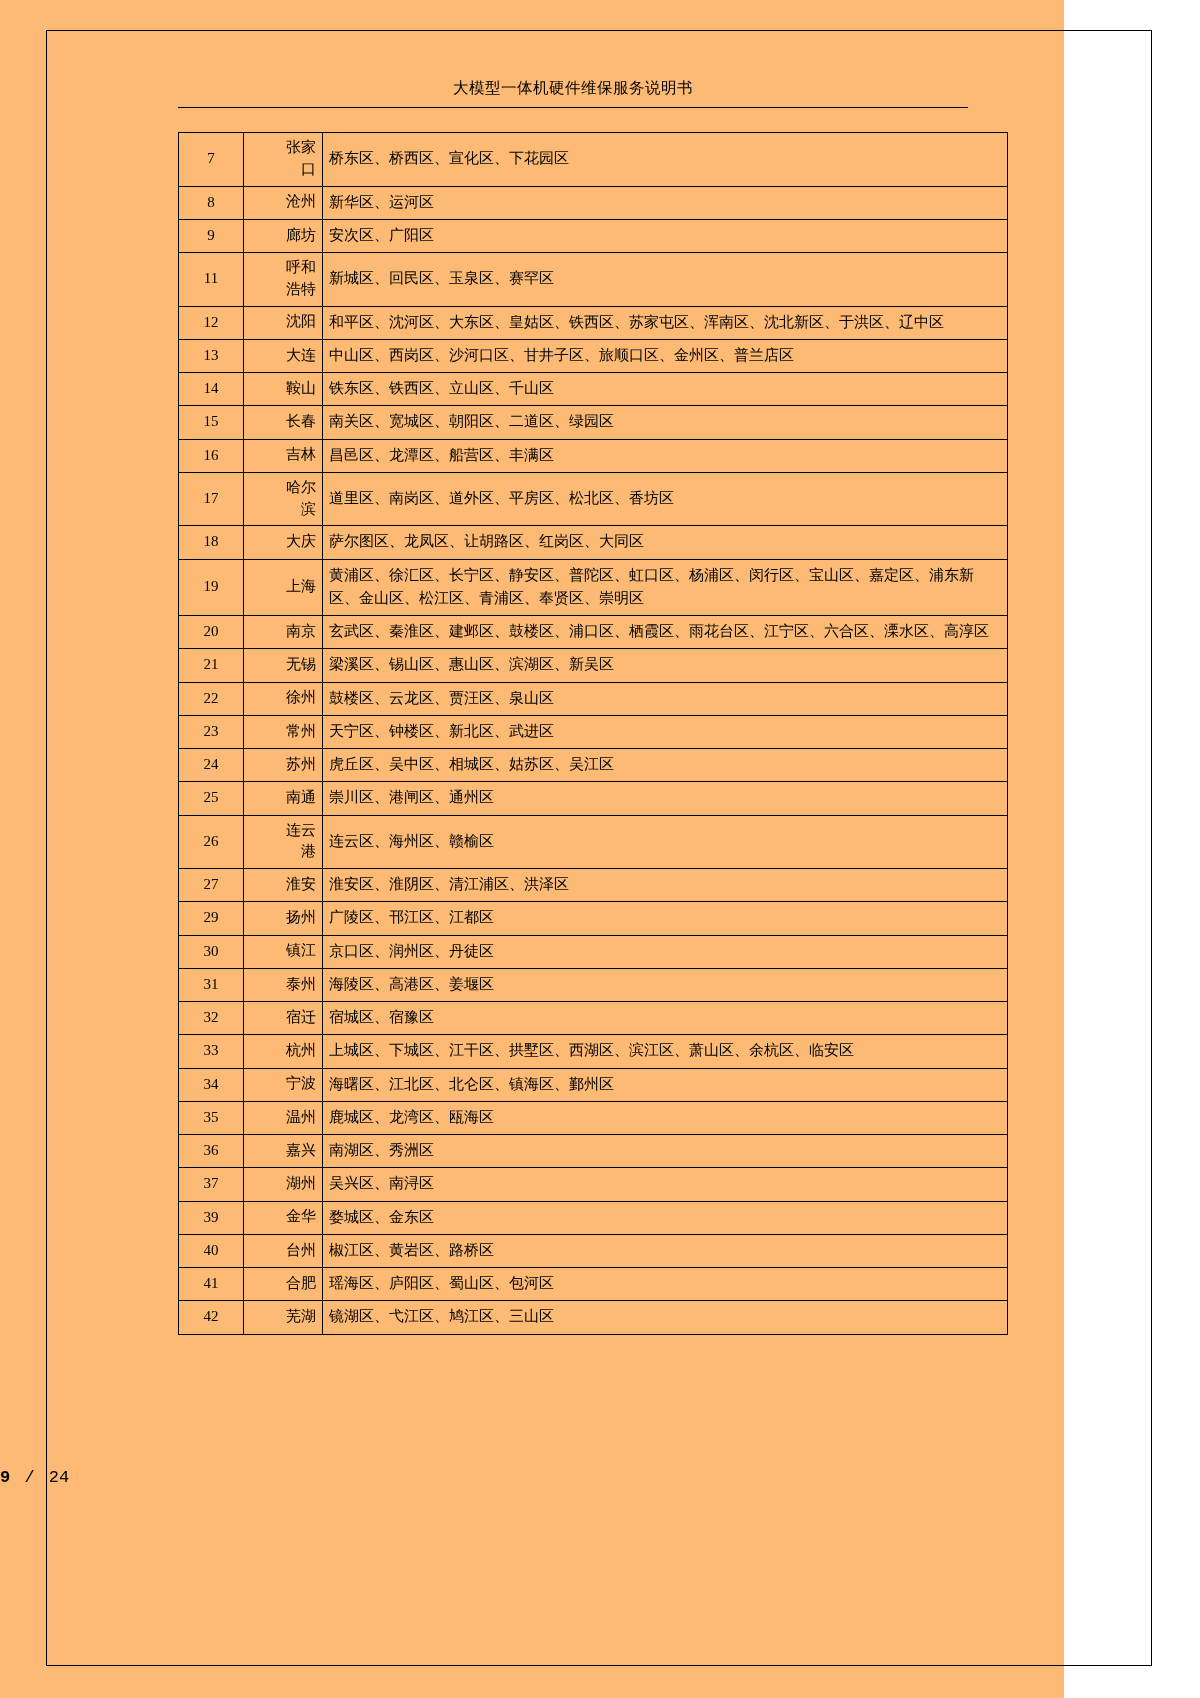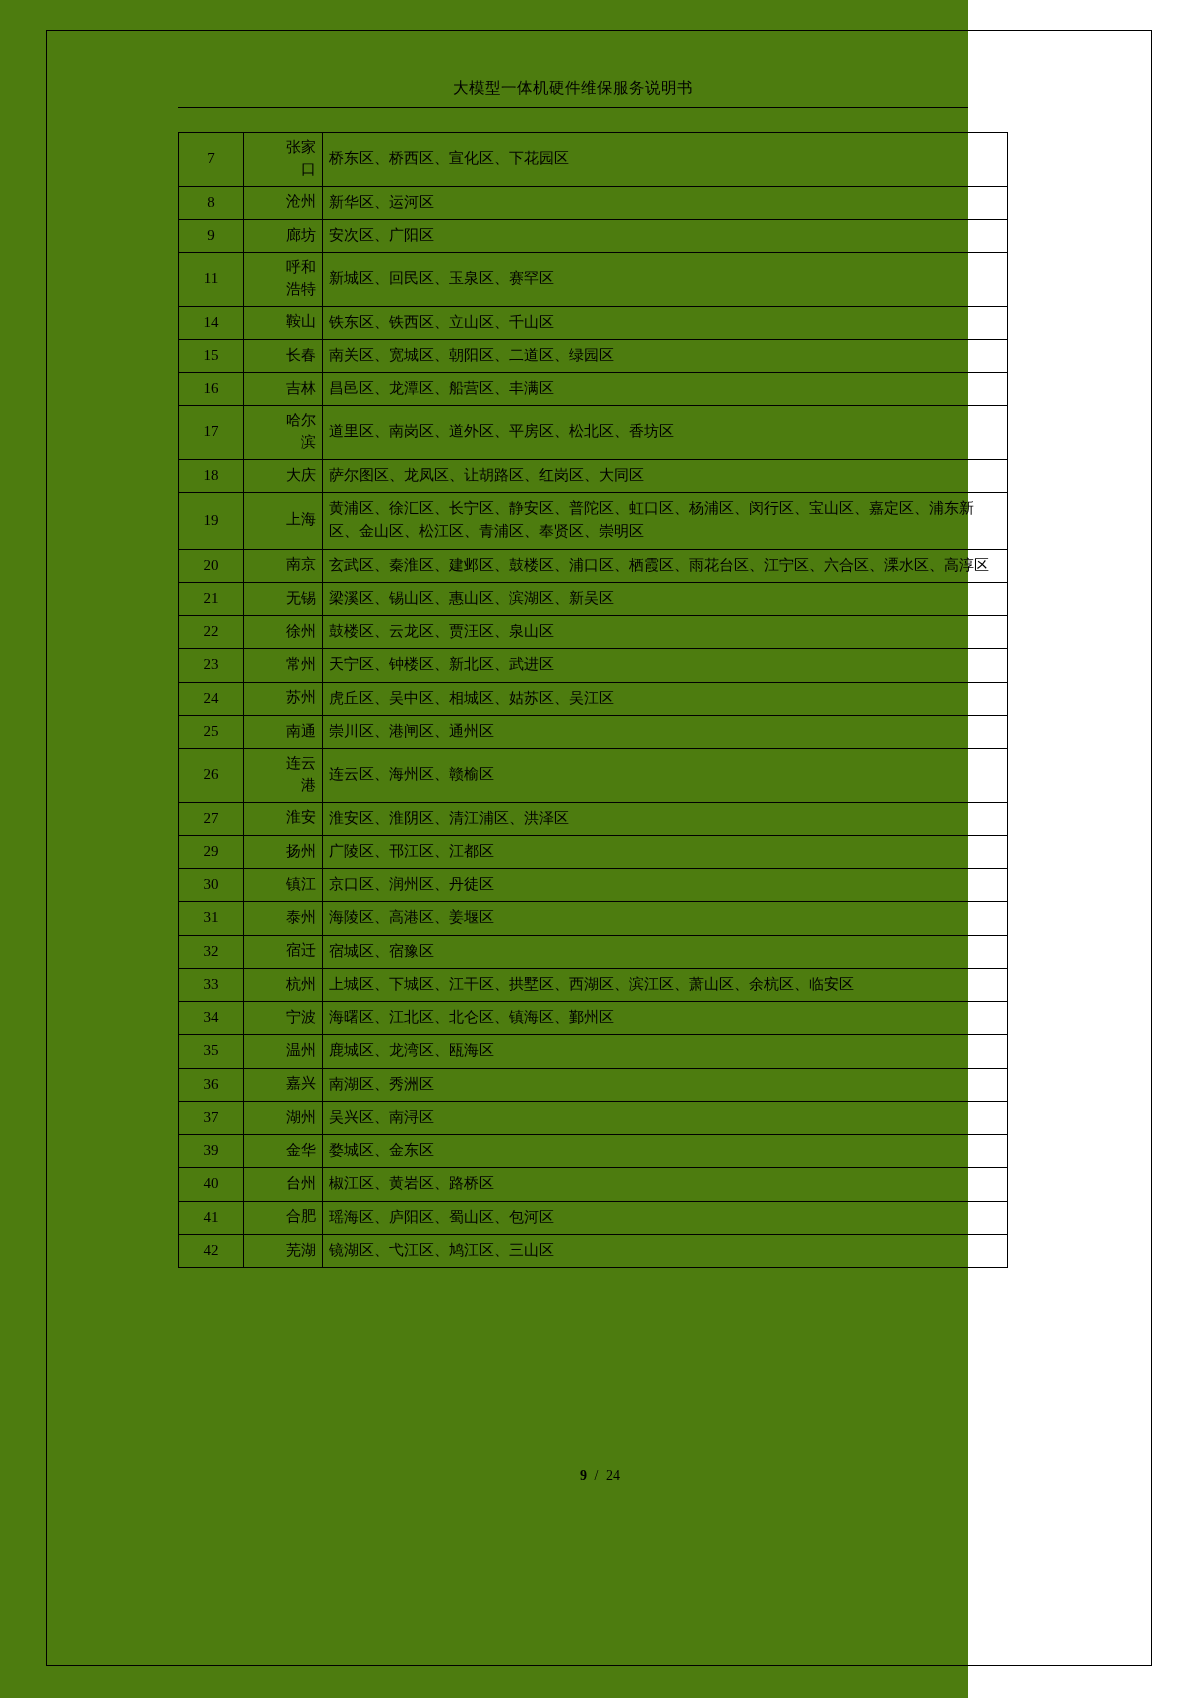--- a/index.html
+++ b/index.html
@@ -2,23 +2,23 @@
 <html><head>
 <meta charset="utf-8">
 <style>
   html, body {
     margin: 0;
     padding: 0;
     background: #ffffff;
   }
   .page {
     position: relative;
-    width: 968px;
+    width: 1064px;
     height: 1698px;
-    background: #4d7c0f;
+    background: #fdba74;
     font-family: "Liberation Serif", "DejaVu Serif", serif;
     box-sizing: border-box;
   }
   .page-border {
     position: absolute;
     left: 46px;
     top: 30px;
     width: 1106px;
     height: 1636px;
     border: 1px solid #000000;
@@ -72,23 +72,24 @@
   }
   .city-stack {
     display: block;
     line-height: 1.45;
   }
   .footer {
     position: absolute;
     left: 0;
     top: 1468px;
     width: 1200px;
-    text-align: center;
-    font-size: 14px;
+    text-align: left;
+    font-size: 17px;
     color: #000000;
+    font-family: Liberation Mono, monospace;
   }
   .footer .pnum {
     font-weight: bold;
   }
   .footer .sep {
     padding: 0 4px;
   }
 </style>
 </head>
 <body>
@@ -124,20 +125,34 @@
             </td>
             <td class="c-districts">安次区、广阳区</td>
           </tr>
           <tr>
             <td class="c-idx">11</td>
             <td class="c-city">
               <span class="city-stack">呼和</span>
               <span class="city-stack">浩特</span>
             </td>
             <td class="c-districts">新城区、回民区、玉泉区、赛罕区</td>
+          </tr>
+          <tr>
+            <td class="c-idx">12</td>
+            <td class="c-city">
+              <span class="city-stack">沈阳</span>
+            </td>
+            <td class="c-districts">和平区、沈河区、大东区、皇姑区、铁西区、苏家屯区、浑南区、沈北新区、于洪区、辽中区</td>
+          </tr>
+          <tr>
+            <td class="c-idx">13</td>
+            <td class="c-city">
+              <span class="city-stack">大连</span>
+            </td>
+            <td class="c-districts">中山区、西岗区、沙河口区、甘井子区、旅顺口区、金州区、普兰店区</td>
           </tr>
           <tr>
             <td class="c-idx">14</td>
             <td class="c-city">
               <span class="city-stack">鞍山</span>
             </td>
             <td class="c-districts">铁东区、铁西区、立山区、千山区</td>
           </tr>
           <tr>
             <td class="c-idx">15</td>

